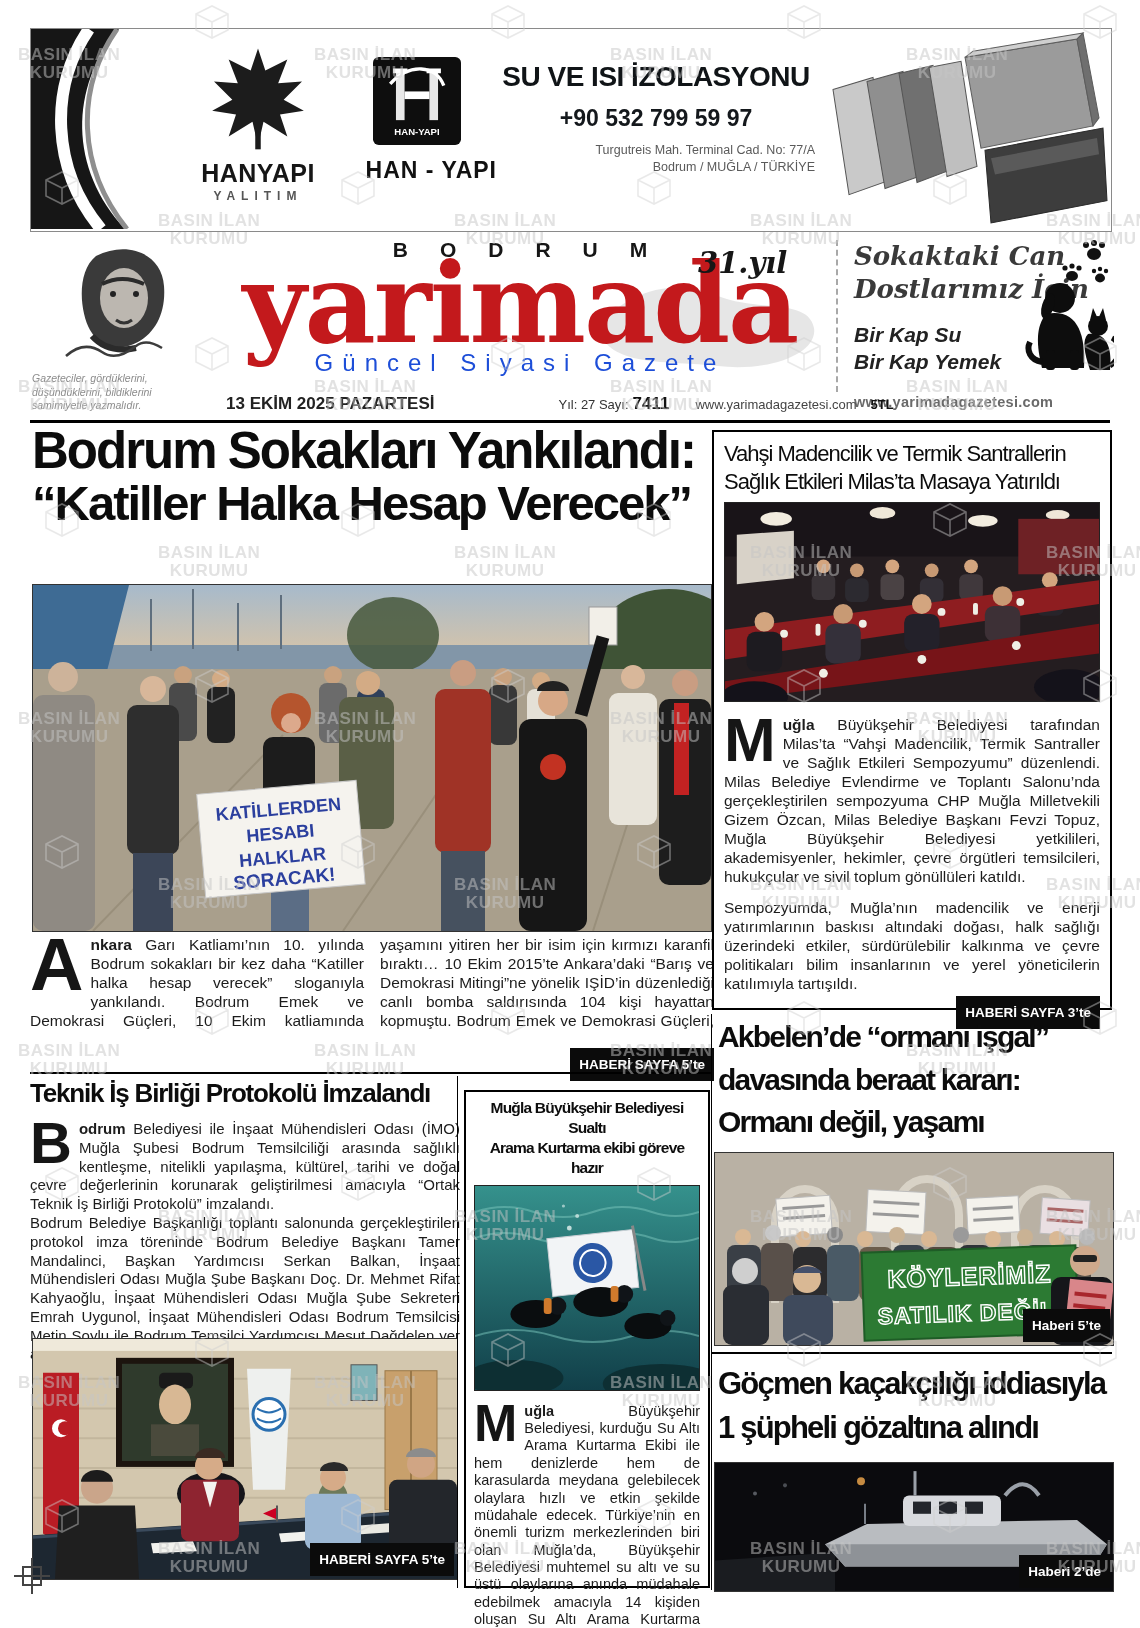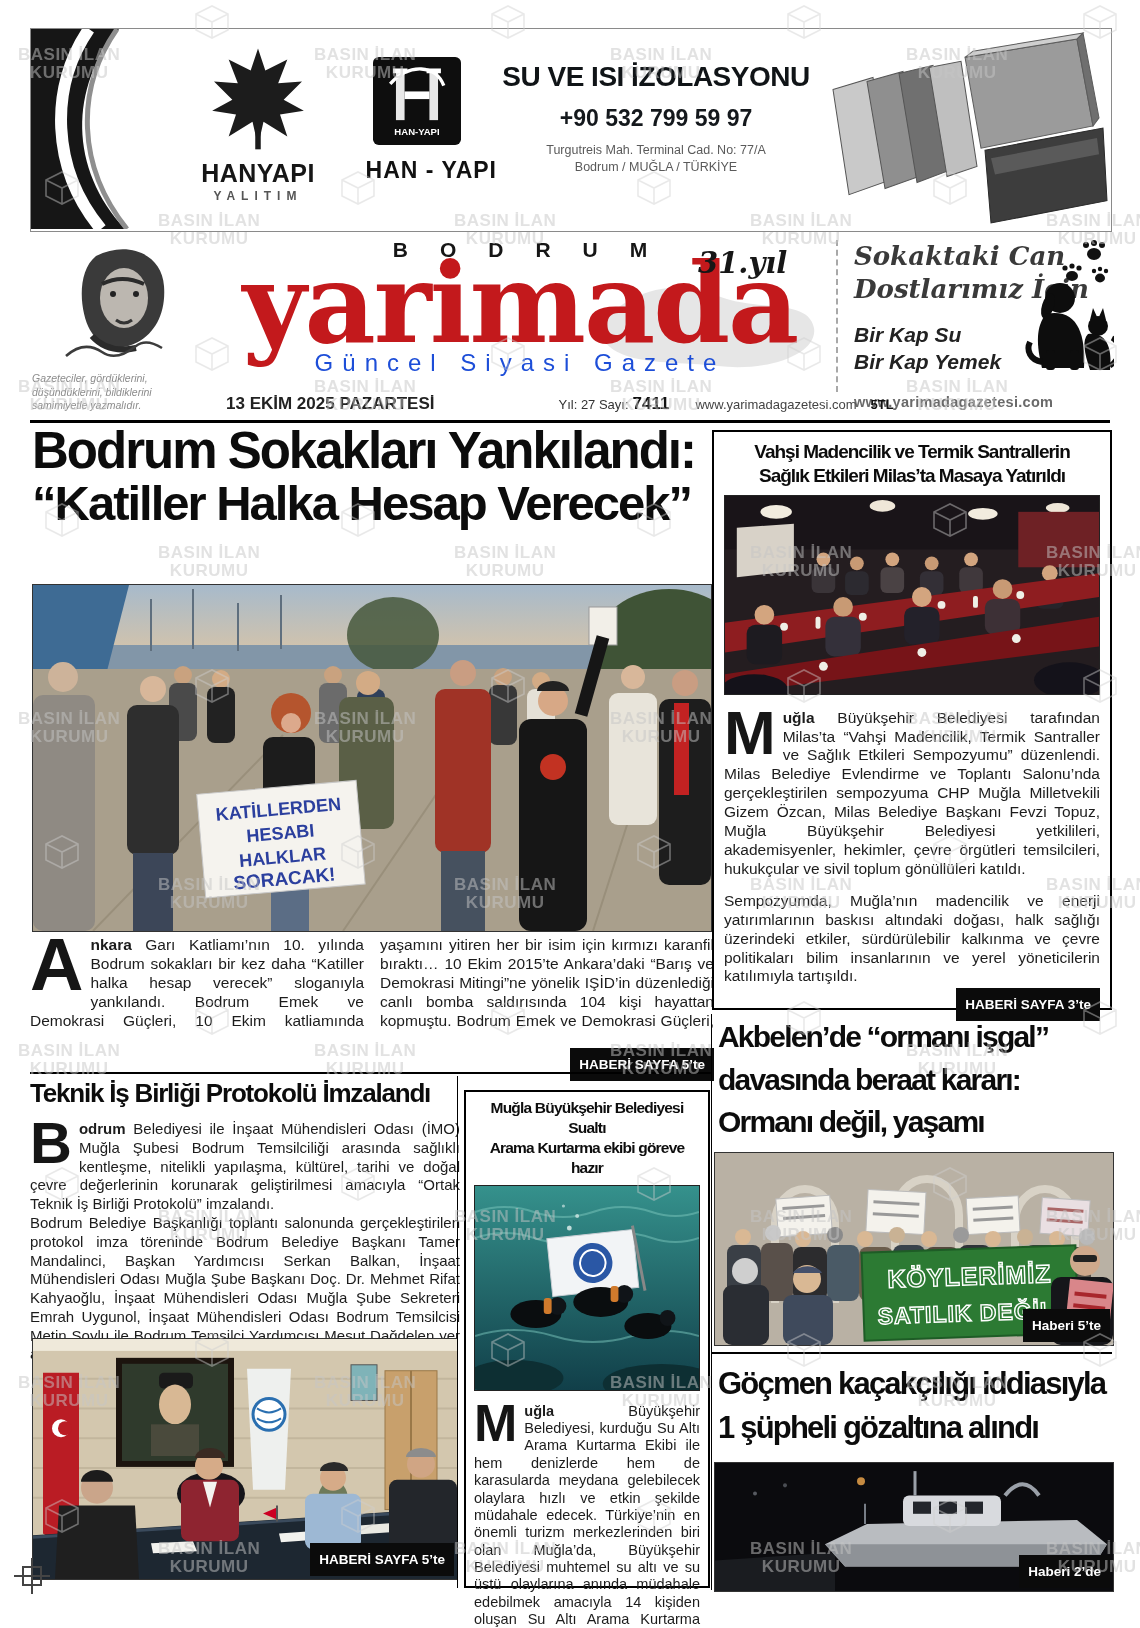--- a/index.html
+++ b/index.html
@@ -17,21 +17,21 @@
   .ad{left:30px;top:28px;width:1080px;height:202px;border:1px solid #8a8a8a;display:flex;align-items:stretch;background:#fff;}
   .ad-swoosh{width:148px;height:200px;flex:none;}
   .ad-leaf{width:158px;flex:none;text-align:center;padding-top:14px;}
   .ad-leaf .nm{font-size:25px;font-weight:700;letter-spacing:.5px;color:#161616;margin-top:2px;}
   .ad-leaf .sub{font-size:12px;font-weight:700;letter-spacing:6px;color:#555;margin-top:1px;}
   .ad-hy{width:160px;flex:none;text-align:center;padding-top:28px;}
   .ad-hy .nm{font-size:23px;font-weight:700;letter-spacing:1px;color:#111;margin-top:8px;text-align:right;}
   .ad-contact{width:318px;flex:none;text-align:center;padding-top:32px;}
   .ad-contact .t{font-size:28px;font-weight:700;letter-spacing:-.5px;color:#101417;}
   .ad-contact .p{font-size:23px;font-weight:700;color:#14181c;margin-top:12px;}
-  .ad-contact .a{font-size:12.5px;color:#5a5a5a;margin-top:10px;line-height:1.35;}
+  .ad-contact .a{font-size:12.5px;color:#5a5a5a;margin-top:10px;line-height:1.35;text-align:right;}
   .ad-panels{flex:1;}
 
   
   .mh{left:30px;top:236px;width:1080px;height:158px;}
   .mh-ataturk{position:absolute;left:2px;top:4px;width:180px;}
   .mh-quote{font-size:10.5px;color:#8b8b8b;line-height:1.3;margin-top:4px;font-style:italic;width:172px;}
   .mh-center{position:absolute;left:168px;top:2px;width:644px;text-align:center;}
   .mh-map{position:absolute;left:390px;top:30px;z-index:0;}
   .mh-city{position:relative;z-index:1;font-size:21px;font-weight:700;letter-spacing:32px;padding-left:32px;color:#161616;}
   .mh-title{position:relative;z-index:1;font-family:"DejaVu Serif",serif;font-weight:700;font-size:110px;line-height:.88;color:#c3191c;letter-spacing:-2px;margin-top:-6px;}
@@ -80,21 +80,21 @@
   .vrule-right{left:711px;top:1014px;height:576px;border-left:1.5px solid #000;}
 
   
   .rescue-box{left:464px;top:1090px;width:246px;height:498px;border:2px solid #000;background:#fff;padding:6px 8px;box-sizing:border-box;}
   .rescue-box .h{font-size:15.5px;letter-spacing:-.8px;line-height:1.3;text-align:center;font-weight:700;color:#0d0d0d;}
   .rescue-box .body{font-size:14.5px;line-height:1.2;text-align:justify;color:#1c1c1c;margin-top:8px;}
   .rescue-photo{width:100%;height:206px;margin-top:6px;border:1px solid #222;box-sizing:border-box;}
 
   
   .symp-box{left:712px;top:430px;width:400px;height:580px;border:2px solid #000;background:#fff;padding:8px 10px;box-sizing:border-box;}
-  .symp-box .h{font-size:19px;letter-spacing:-1px;line-height:1.28;text-align:center;font-weight:700;color:#0c0c0c;}
+  .symp-box .h{font-size:22px;letter-spacing:-1px;line-height:1.28;text-align:left;font-weight:400;color:#0c0c0c;}
   .symp-photo{width:100%;height:200px;margin-top:6px;border:1px solid #222;box-sizing:border-box;}
   .symp-box .p1{font-size:15.5px;line-height:1.22;text-align:justify;color:#1c1c1c;margin-top:10px;}
   .symp-box .p2{font-size:15.5px;line-height:1.22;text-align:justify;color:#1c1c1c;margin-top:13px;}
   .symp-box .tg{text-align:right;margin-top:2px;}
 
   .akbelen-hl{left:718px;top:1016px;width:398px;font-size:30px;letter-spacing:-1.8px;line-height:1.42;}
   .akbelen-photo{left:714px;top:1152px;width:398px;height:192px;}
   .right-rule{left:712px;top:1352px;width:400px;border-top:2px solid #000;}
   .migrant-hl{left:718px;top:1362px;width:398px;font-size:31px;letter-spacing:-1.8px;line-height:1.42;}
   .boat-photo{left:714px;top:1462px;width:398px;height:128px;}

